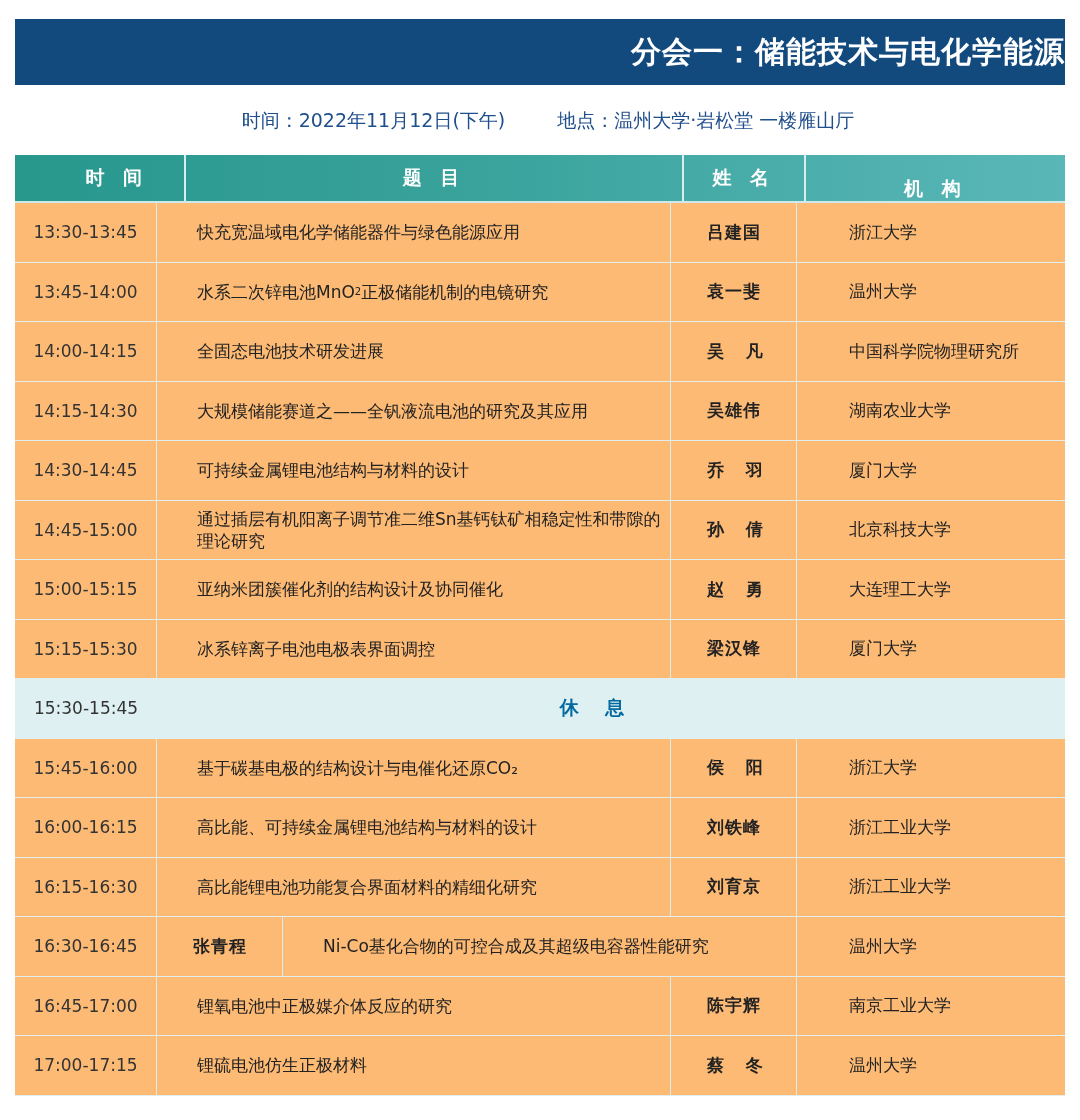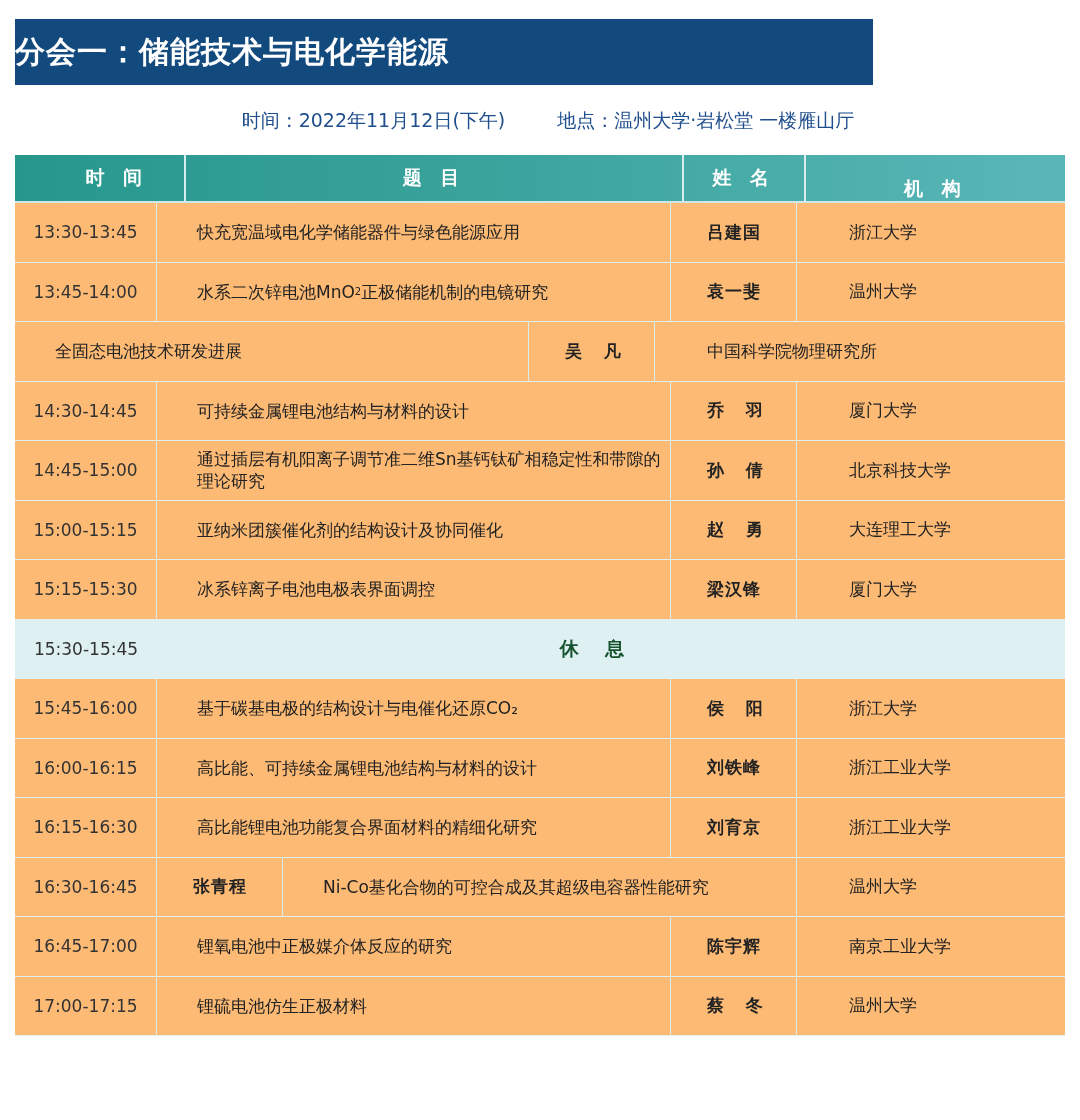--- a/index.html
+++ b/index.html
@@ -1,23 +1,23 @@
 <!DOCTYPE html>
 <html><head>
   <meta charset="utf-8">
   <style>
     html, body { margin: 0; padding: 0; background: #ffffff; }
     body {
       width: 1080px; height: 1120px; position: relative; overflow: hidden;
       font-family: "DejaVu Sans", "Liberation Sans", sans-serif;
     }
     .title-bar {
-      position: absolute; left: 15px; top: 19px; width: 858px; height: 66px;
+      position: absolute; left: 15px; top: 19px; width: 1050px; height: 66px;
       background: #134a7e;
-      display: flex; align-items: center; justify-content: flex-start;
+      display: flex; align-items: center; justify-content: flex-end;
     }
     .title-bar span {
       color: #ffffff; font-size: 30px; font-weight: bold; letter-spacing: 1px;
     }
     .subtitle {
       position: absolute; left: 8px; top: 104px; width: 1080px; height: 34px;
       display: flex; justify-content: center; align-items: center; gap: 52px;
       color: #1f4e8c; font-size: 19px;
     }
     .table {
@@ -49,21 +49,21 @@
     }
     .row .td:last-child { border-right: none; }
     .td.c-time { justify-content: center; color: #333; font-size: 17px; }
     .td.c-topic { padding-left: 40px; line-height: 22px; }
     .td.c-name { padding-left: 36px; font-weight: bold; letter-spacing: 1px; white-space: pre; text-align: center; }
     .td.c-org { padding-left: 52px; }
     .row.break { background: #def0f2; border-bottom: 1px solid #def0f2; }
     .row.break .td { border-right: none; }
     .break-label {
       flex: 1; display: flex; align-items: center; justify-content: center;
-      font-size: 19px; font-weight: bold; letter-spacing: 10px; color: #14532d;
+      font-size: 19px; font-weight: bold; letter-spacing: 10px; color: #0369a1;
       padding-right: 28px;
     }
     sub { font-size: 10px; vertical-align: -4px; }
   </style>
 </head>
 <body>
 
 <div class="title-bar">
   <span>分会一：储能技术与电化学能源</span>
 </div>
@@ -93,25 +93,32 @@
     <div class="td c-topic">
       <span>水系二次锌电池MnO</span>
         <sub>2</sub>
         <span>正极储能机制的电镜研究</span>
     </div>
     <div class="td c-name">袁一斐</div>
     <div class="td c-org">温州大学</div>
   </div>
 
   <div class="row">
+    <div class="td c-time">14:00-14:15</div>
     <div class="td c-topic">全固态电池技术研发进展</div>
     <div class="td c-name">吴   凡</div>
     <div class="td c-org">中国科学院物理研究所</div>
   </div>
 
+  <div class="row">
+    <div class="td c-time">14:15-14:30</div>
+    <div class="td c-topic">大规模储能赛道之——全钒液流电池的研究及其应用</div>
+    <div class="td c-name">吴雄伟</div>
+    <div class="td c-org">湖南农业大学</div>
+  </div>
 
   <div class="row">
     <div class="td c-time">14:30-14:45</div>
     <div class="td c-topic">可持续金属锂电池结构与材料的设计</div>
     <div class="td c-name">乔   羽</div>
     <div class="td c-org">厦门大学</div>
   </div>
 
   <div class="row">
     <div class="td c-time">14:45-15:00</div>

